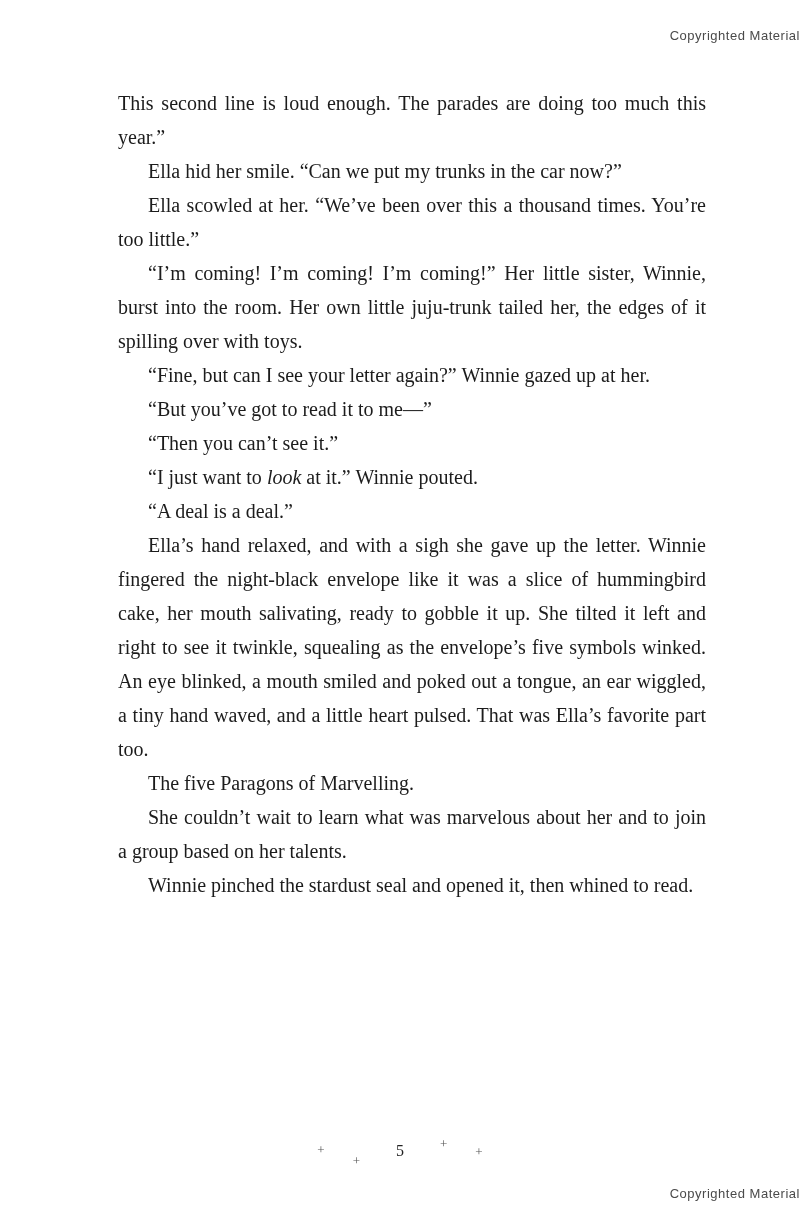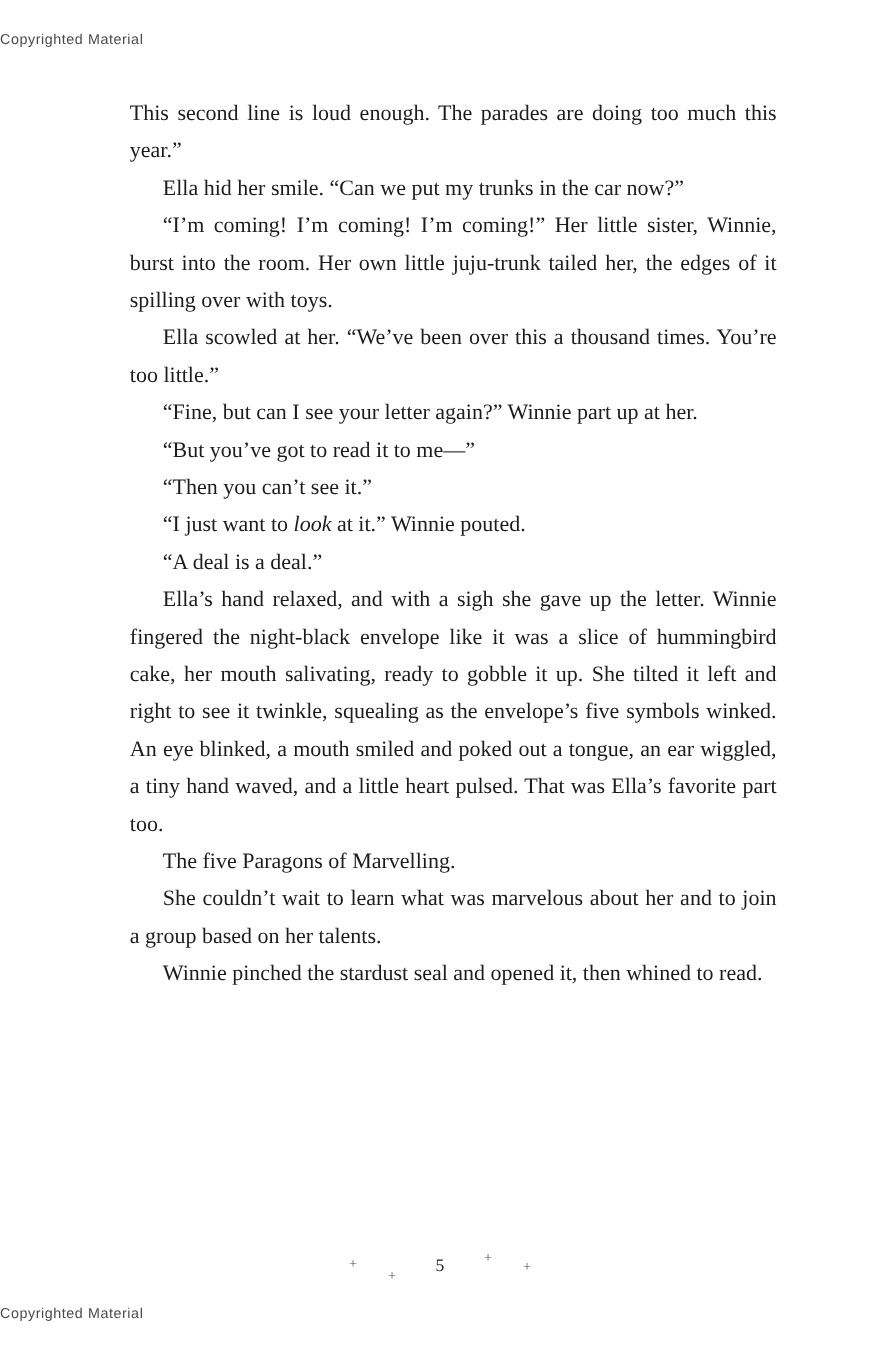--- a/index.html
+++ b/index.html
@@ -9,21 +9,21 @@
     background: #ffffff;
     position: relative;
     font-family: "Liberation Serif", serif;
     color: #1c1c1c;
     overflow: hidden;
   }
   .notice {
     position: absolute;
     left: 0;
     width: 100%;
-    text-align: left;
+    text-align: right;
     font-family: "Liberation Sans", sans-serif;
     font-size: 13px;
     color: #4a4a4a;
     letter-spacing: 0.04em;
   }
   .notice-top { top: 28px; }
   .notice-bottom { top: 1186px; }
   .body-text {
     position: absolute;
     left: 118px;
@@ -68,23 +68,23 @@
 </head>
 <body>
 
 <div class="page">
 
   <div class="notice notice-top">Copyrighted Material</div>
 
   <div class="body-text">
       <p><span>This second line is loud enough. The parades are doing too much this year.”</span></p>
       <p class="indent"><span>Ella hid her smile. “Can we put my trunks in the car now?”</span></p>
+      <p class="indent"><span>Ella scowled at her. “We’ve been over this a thousand times. You’re too little.”</span></p>
       <p class="indent"><span>“I’m coming! I’m coming! I’m coming!” Her little sister, Winnie, burst into the room. Her own little juju-trunk tailed her, the edges of it spilling over with toys.</span></p>
-      <p class="indent"><span>Ella scowled at her. “We’ve been over this a thousand times. You’re too little.”</span></p>
-      <p class="indent"><span>“Fine, but can I see your letter again?” Winnie part up at her.</span></p>
+      <p class="indent"><span>“Fine, but can I see your letter again?” Winnie gazed up at her.</span></p>
       <p class="indent"><span>“But you’ve got to read it to me—”</span></p>
       <p class="indent"><span>“Then you can’t see it.”</span></p>
       <p class="indent"><span>“I just want to </span><em>look</em><span> at it.” Winnie pouted.</span></p>
       <p class="indent"><span>“A deal is a deal.”</span></p>
       <p class="indent"><span>Ella’s hand relaxed, and with a sigh she gave up the letter. Winnie fingered the night-black envelope like it was a slice of hummingbird cake, her mouth salivating, ready to gobble it up. She tilted it left and right to see it twinkle, squealing as the envelope’s five symbols winked. An eye blinked, a mouth smiled and poked out a tongue, an ear wiggled, a tiny hand waved, and a little heart pulsed. That was Ella’s favorite part too.</span></p>
       <p class="indent"><span>The five Paragons of Marvelling.</span></p>
       <p class="indent"><span>She couldn’t wait to learn what was marvelous about her and to join a group based on her talents.</span></p>
       <p class="indent"><span>Winnie pinched the stardust seal and opened it, then whined to read.</span></p>
     </div>
 

